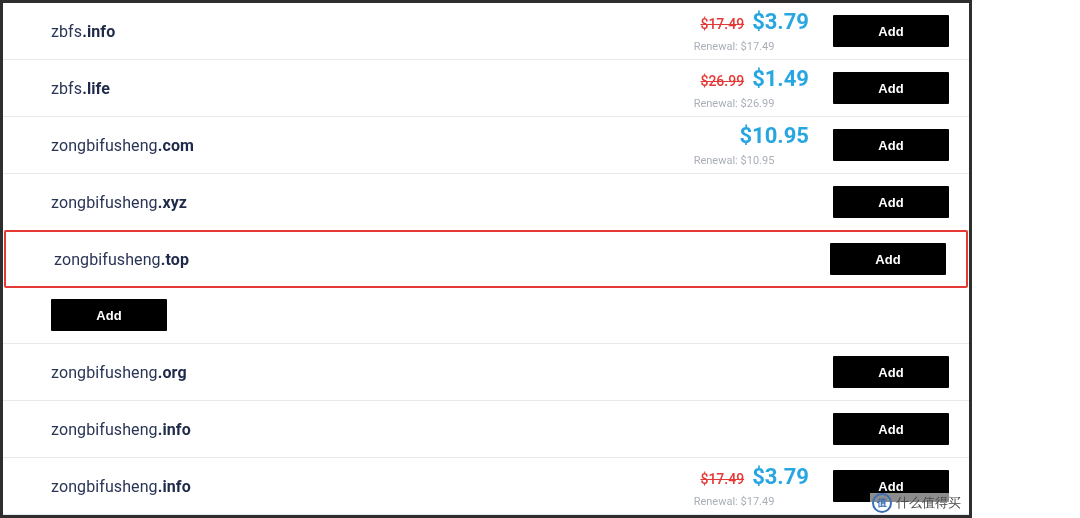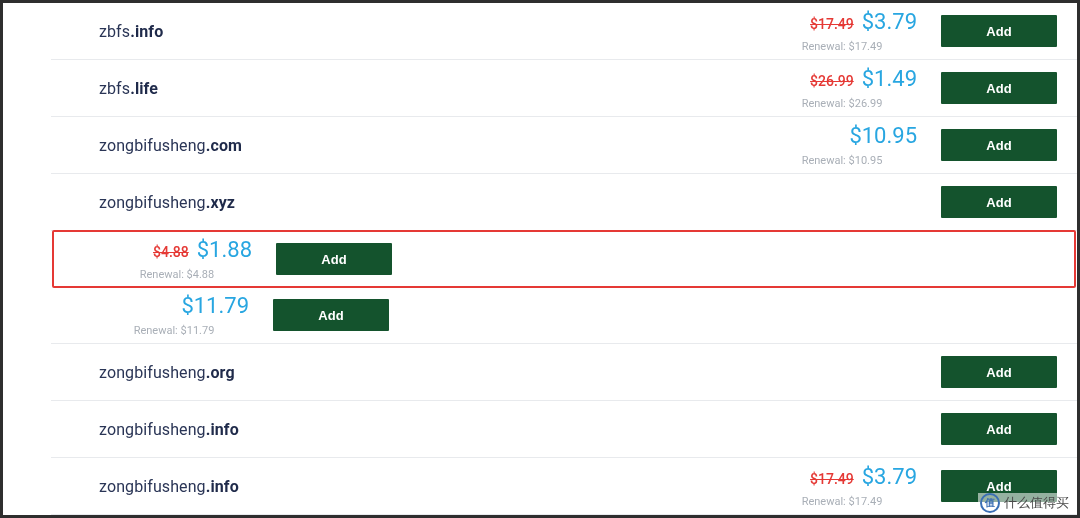--- a/index.html
+++ b/index.html
@@ -1,23 +1,22 @@
 <!DOCTYPE html>
 <html><head>
 <meta charset="utf-8">
 <style>
   * { box-sizing: border-box; margin: 0; padding: 0; }
   html, body { width: 1080px; height: 518px; font-family: -apple-system, BlinkMacSystemFont, "Segoe UI", Roboto, Arial, sans-serif; background: #fff; }
   .frame {
-    width: 1080px;
+    width: 972px;
     height: 518px;
     border: 3px solid #2e2e2e;
     position: relative;
     overflow: hidden;
-    padding-left: 48px;
   }
   .list {
     width: 100%;
     padding-top: 0;
   }
   .row {
     display: flex;
     align-items: center;
     height: 57px;
     padding: 0 20px 0 48px;
@@ -45,31 +44,31 @@
   .line1 { display: flex; align-items: baseline; justify-content: flex-end; gap: 8px; }
   .old {
     color: #e53935;
     font-size: 14px;
     text-decoration: line-through;
     font-weight: 500;
   }
   .price {
     color: #28a6e1;
     font-size: 22px;
-    font-weight: 400;
+    font-weight: 700;
   }
   .renew {
     color: #a9afb7;
     font-size: 11px;
     margin-top: 6px;
   }
   .addbtn {
     width: 116px;
     height: 32px;
-    background: #14532d;
+    background: #000000;
     color: #fff;
     border: none;
     border-radius: 1px;
     font-size: 13px;
     font-weight: 700;
     cursor: pointer;
   }
   .watermark {
     position: absolute;
     right: 6px;
@@ -124,36 +123,24 @@
           </div>
           <div class="renew"><span>Renewal: </span><span>$10.95</span></div>
         </div>
         <button class="addbtn">Add</button>
       </div>
       <div class="row">
         <div class="domain"><span class="base">zongbifusheng</span><span class="tld">.xyz</span></div>
         <button class="addbtn">Add</button>
       </div>
       <div class="row hl">
-        <div class="pricing">
-          <div class="line1">
-            <span class="old">$4.88</span>
-            <span class="price">$1.88</span>
-          </div>
-          <div class="renew"><span>Renewal: </span><span>$4.88</span></div>
-        </div>
+        <div class="domain"><span class="base">zongbifusheng</span><span class="tld">.top</span></div>
         <button class="addbtn">Add</button>
       </div>
       <div class="row">
-        <div class="pricing">
-          <div class="line1">
-            <span class="price">$11.79</span>
-          </div>
-          <div class="renew"><span>Renewal: </span><span>$11.79</span></div>
-        </div>
         <button class="addbtn">Add</button>
       </div>
       <div class="row">
         <div class="domain"><span class="base">zongbifusheng</span><span class="tld">.org</span></div>
         <button class="addbtn">Add</button>
       </div>
       <div class="row">
         <div class="domain"><span class="base">zongbifusheng</span><span class="tld">.info</span></div>
         <button class="addbtn">Add</button>
       </div>

